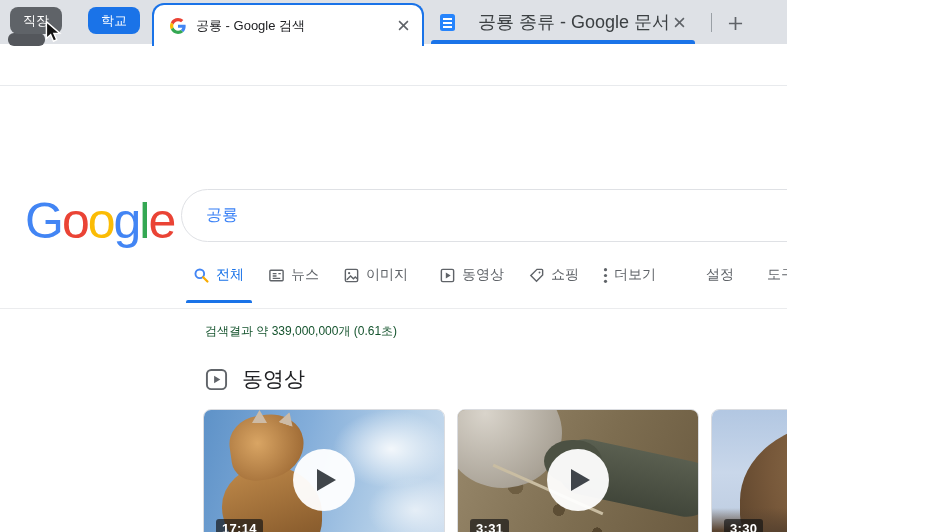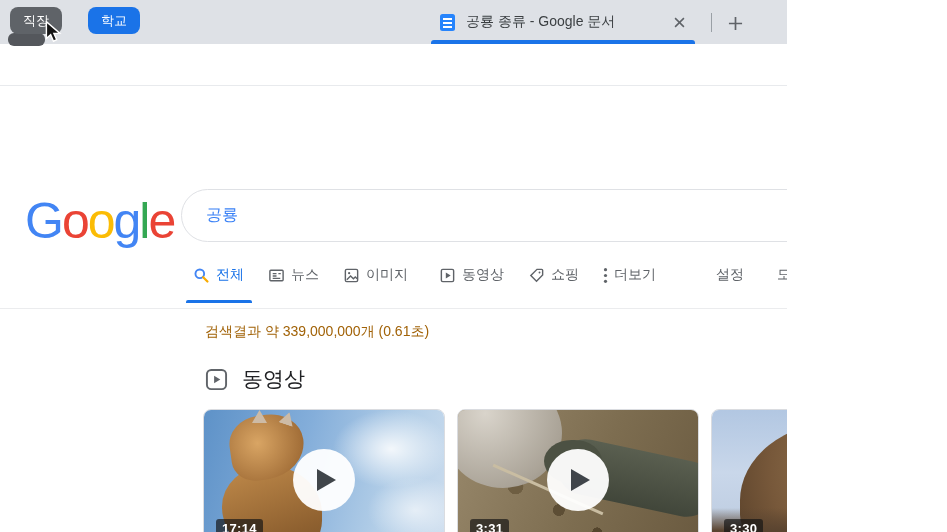--- a/index.html
+++ b/index.html
@@ -17,21 +17,21 @@
                    background:#54575c; border-radius:6px; z-index:1; }
 
   .tab-active { position:absolute; left:152px; top:3px; width:272px; height:43px;
                 background:#fff; border:2.5px solid #1a73e8; border-bottom:none;
                 border-radius:12px 12px 0 0; display:flex; align-items:center;
                 padding:0 10px 0 16px; z-index:4; }
   .tab-active .tab-label { flex:1; font-size:13px; color:#202124; margin-left:10px;
                            white-space:nowrap; overflow:hidden; }
   .tab-inactive { position:absolute; left:428px; top:0; width:270px; height:44px;
                   display:flex; align-items:center; padding:0 10px 0 12px; z-index:2; }
-  .tab-inactive .tab-label { flex:1; font-size:14px; color:#3c4043; margin-left:11px;
+  .tab-inactive .tab-label { flex:1; font-size:18px; color:#3c4043; margin-left:23px;
                              white-space:nowrap; overflow:hidden; }
   .tab-underline { position:absolute; left:431px; top:40px; width:264px; height:4px;
                    background:#1a73e8; border-radius:3px 3px 0 0; z-index:2; }
   .tab-sep { position:absolute; left:711px; top:13px; width:1px; height:19px; background:#9aa0a6; }
   .newtab-btn { position:absolute; left:722px; top:10px; width:26px; height:26px;
                 display:flex; align-items:center; justify-content:center; border-radius:50%; }
   .close-btn { width:17px; height:17px; display:flex; align-items:center; justify-content:center;
                border-radius:50%; }
 
   .docs-ico { width:15px; height:17px; background:#2684fc; border-radius:2.5px; position:relative; flex:none; }
@@ -61,25 +61,25 @@
                display:flex; align-items:center; padding-left:24px; }
   .searchbox .query { font-size:16px; color:#3b82f6; }
 
   .serp-nav { position:absolute; left:193px; top:180px; display:flex; align-items:center; }
   .serp-item { display:flex; align-items:center; gap:6px; font-size:14px; color:#5f6368;
                margin-right:24px; position:relative; padding-bottom:2px; }
   .serp-item.active { color:#1a73e8; }
   .serp-item.active .active-underline { position:absolute; left:-7px; right:-8px; bottom:-17px;
                height:3px; background:#1a73e8; border-radius:2px 2px 0 0; }
   .serp-item.m-video { margin-left:7px; }
-  .serp-item.m-settings { margin-left:36px; }
+  .serp-item.m-settings { margin-left:26px; }
   .serp-item.m-tools { margin-left:9px; margin-right:0; }
   .serp-divider { position:absolute; left:0; top:222px; width:947px; height:1px; background:#ebecee; }
 
-  .stats { position:absolute; left:205px; top:237px; font-size:14px; color:#a16207; }
+  .stats { position:absolute; left:205px; top:237px; font-size:12px; color:#14532d; }
 
   .section-head { position:absolute; left:205px; top:279px; display:flex; align-items:center; gap:14px; }
   .section-title { font-size:21px; color:#202124; }
 
   
   .card { position:absolute; top:323px; width:242px; height:230px; background:#fff;
           border:1px solid #dadce0; border-radius:8px; overflow:hidden; }
   .card1 { left:203px; } .card2 { left:457px; } .card3 { left:711px; }
   .thumb { position:relative; width:100%; height:139px; overflow:hidden; }
   .play-circle { position:absolute; left:50%; top:50%; width:62px; height:62px; margin:-31px 0 0 -31px;
@@ -140,20 +140,36 @@
 
   <div class="tabstrip">
     <div class="pill-fragment"></div>
     <div class="group-pill pill-work">
       <span>직장</span>
     </div>
     <div class="group-pill pill-school">
       <span>학교</span>
     </div>
 
+    <div class="tab-active">
+      <span style="display:flex;flex:none;">
+        <svg width="16" height="16" viewBox="0 0 48 48">
+          <path fill="#EA4335" d="M24 9.5c3.54 0 6.71 1.22 9.21 3.6l6.85-6.85C35.9 2.38 30.47 0 24 0 14.62 0 6.51 5.38 2.56 13.22l7.98 6.19C12.43 13.72 17.74 9.5 24 9.5z"></path>
+          <path fill="#4285F4" d="M46.98 24.55c0-1.57-.15-3.09-.38-4.55H24v9.02h12.94c-.58 2.96-2.26 5.48-4.78 7.18l7.73 6c4.51-4.18 7.09-10.36 7.09-17.65z"></path>
+          <path fill="#FBBC05" d="M10.53 28.59c-.48-1.45-.76-2.99-.76-4.59s.27-3.14.76-4.59l-7.98-6.19C.92 16.46 0 20.12 0 24c0 3.88.92 7.54 2.56 10.78l7.97-6.19z"></path>
+          <path fill="#34A853" d="M24 48c6.48 0 11.93-2.13 15.89-5.81l-7.73-6c-2.15 1.45-4.92 2.3-8.16 2.3-6.26 0-11.57-4.22-13.47-9.91l-7.98 6.19C6.51 42.62 14.62 48 24 48z"></path>
+        </svg>
+      </span>
+      <span class="tab-label">공룡 - Google 검색</span>
+      <span class="close-btn">
+        <svg width="11" height="11" viewBox="0 0 10 10">
+            <path d="M1 1 L9 9 M9 1 L1 9" stroke="#5f6368" stroke-width="1.4" fill="none"></path>
+          </svg>
+      </span>
+    </div>
 
     <div class="tab-inactive">
       <span class="docs-ico"></span>
       <span class="tab-label">공룡 종류 - Google 문서</span>
       <span class="close-btn">
         <svg width="11" height="11" viewBox="0 0 10 10">
             <path d="M1 1 L9 9 M9 1 L1 9" stroke="#5f6368" stroke-width="1.4" fill="none"></path>
           </svg>
       </span>
     </div>

